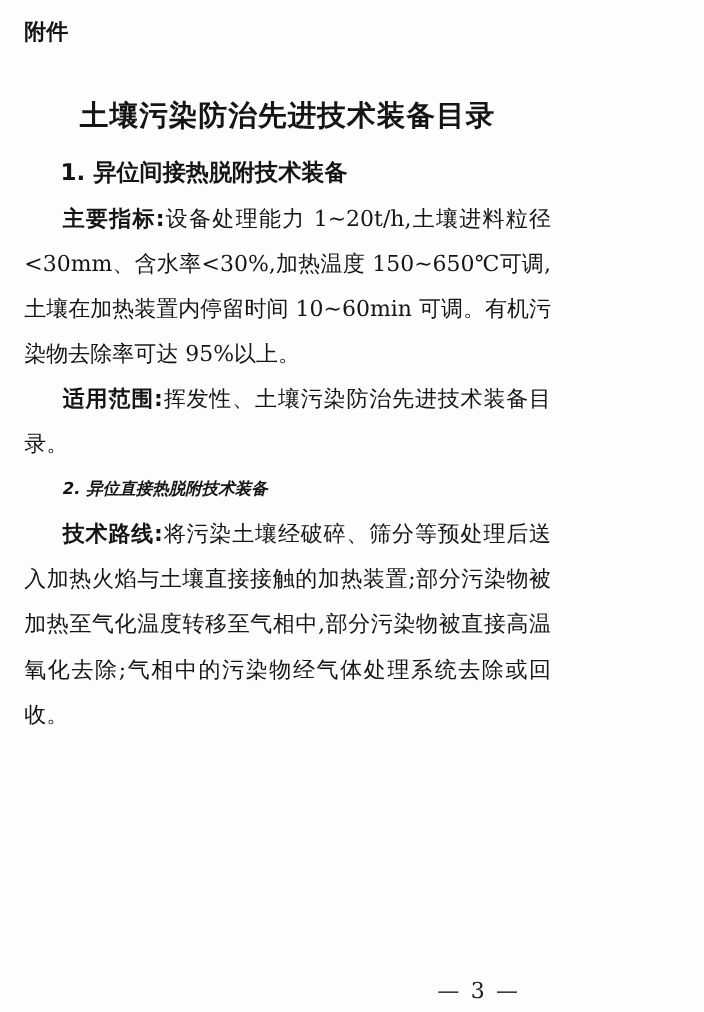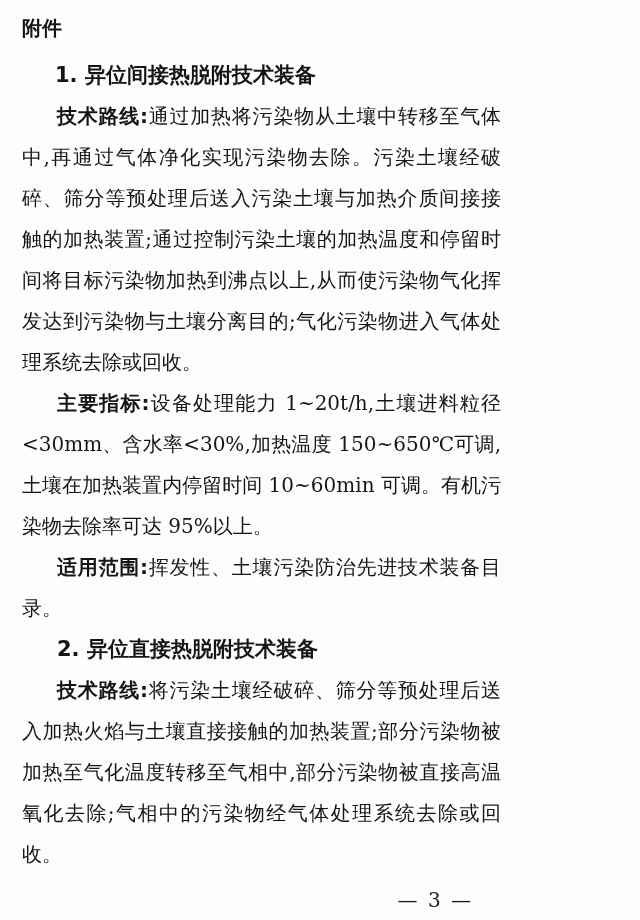--- a/index.html
+++ b/index.html
@@ -52,48 +52,49 @@
     margin: 0;
     text-indent: 35px;
   }
   .para-label {
     font-family: "DejaVu Sans", "Liberation Sans", sans-serif;
     font-weight: 700;
   }
   .section2-heading {
     font-family: "DejaVu Sans", "Liberation Sans", sans-serif;
     font-weight: 700;
-    font-size: 21px;
+    font-size: 15px;
     line-height: 41px;
     text-indent: 33px;
     text-align: left;
     margin: 0;
+    font-style: italic;
   }
   .page-number {
     position: absolute;
     right: 55px;
     bottom: 8px;
     font-size: 20px;
     letter-spacing: 2px;
     color: #1a1a1a;
   }
 </style>
 </head>
 <body>
 
 <div class="page">
 
   <div class="attachment">附件</div>
 
+  <div class="doc-title">土壤污染防治先进技术装备目录</div>
 
   <div class="section1-heading">1. 异位间接热脱附技术装备</div>
 
   <div class="body-flow">
 
-    <p><span class="para-label">技术路线:</span><span>通过加热将污染物从土壤中转移至气体中,再通过气体净化实现污染物去除。污染土壤经破碎、筛分等预处理后送入污染土壤与加热介质间接接触的加热装置;通过控制污染土壤的加热温度和停留时间将目标污染物加热到沸点以上,从而使污染物气化挥发达到污染物与土壤分离目的;气化污染物进入气体处理系统去除或回收。</span></p>
 
     <p><span class="para-label">主要指标:</span><span>设备处理能力 1~20t/h,土壤进料粒径&lt;30mm、含水率&lt;30%,加热温度 150~650℃可调,土壤在加热装置内停留时间 10~60min 可调。有机污染物去除率可达 95%以上。</span></p>
 
     <p><span class="para-label">适用范围:</span><span>挥发性、土壤污染防治先进技术装备目录。</span></p>
 
     <p class="section2-heading">2. 异位直接热脱附技术装备</p>
 
     <p><span class="para-label">技术路线:</span><span>将污染土壤经破碎、筛分等预处理后送入加热火焰与土壤直接接触的加热装置;部分污染物被加热至气化温度转移至气相中,部分污染物被直接高温氧化去除;气相中的污染物经气体处理系统去除或回收。</span></p>
 
 

